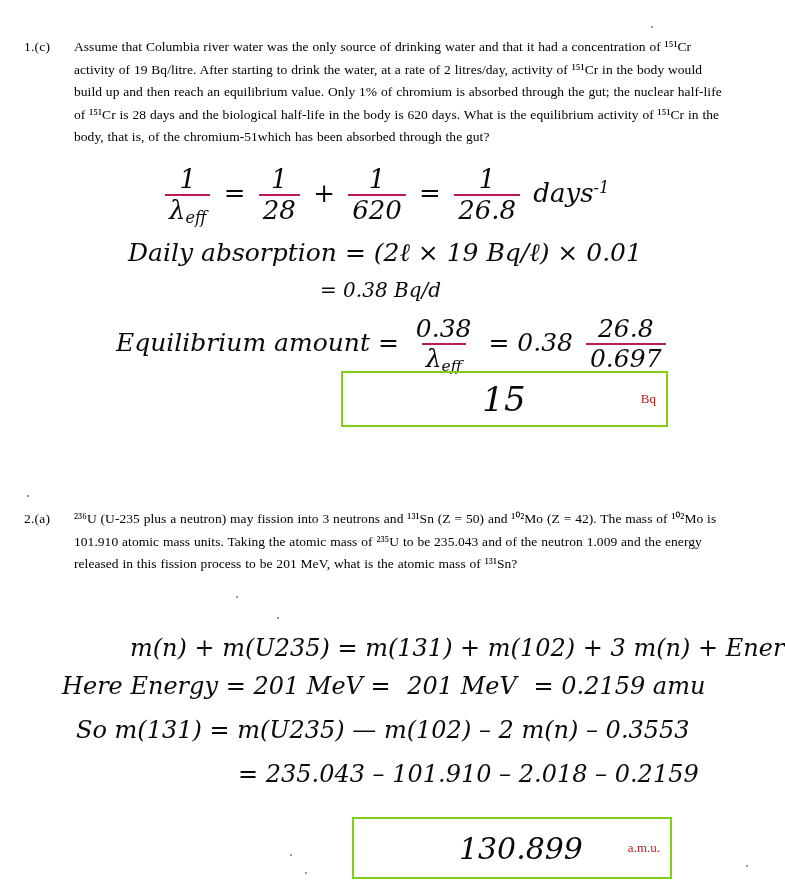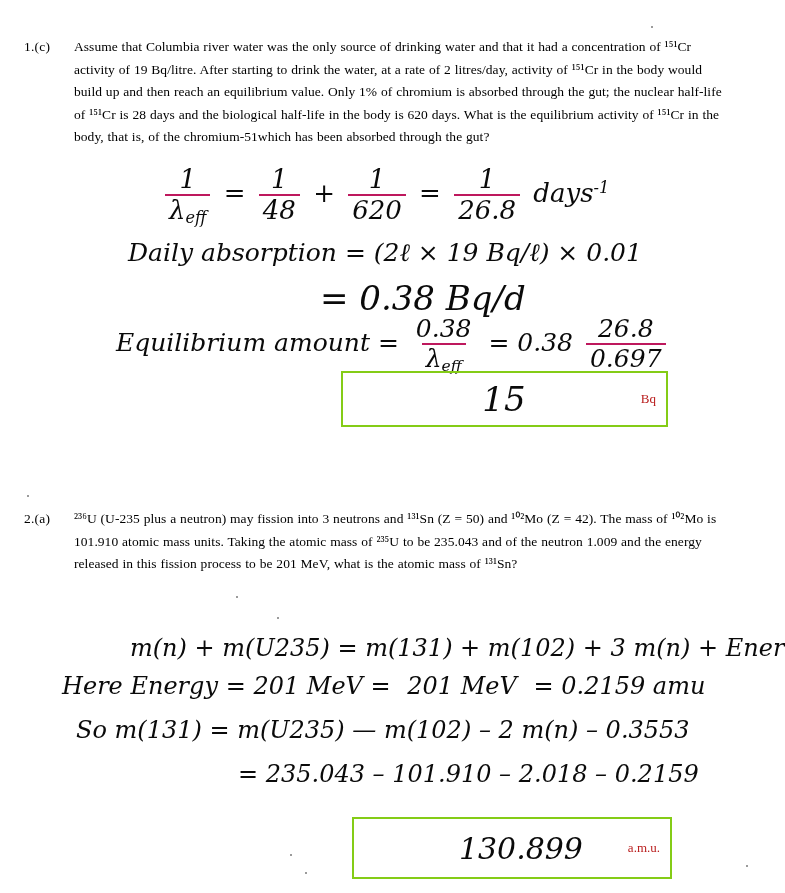--- a/index.html
+++ b/index.html
@@ -75,21 +75,21 @@
   }
   .hand sup {
     font-size: 0.62em;
     vertical-align: 0.55em;
     line-height: 0;
   }
 
   
   #hw1-line1 { left: 160px; top: 166px; font-size: 26px; }
   #hw1-line2 { left: 128px; top: 238px; font-size: 25px; }
-  #hw1-line3 { left: 320px; top: 278px; font-size: 34px; }
+  #hw1-line3 { left: 320px; top: 278px; font-size: 20px; }
   #hw1-line4 { left: 116px; top: 316px; font-size: 25px; }
   #hw1-line5 { left: 137px; top: 382px; font-size: 26px; }
 
   #hw2-line1 { left: 130px; top: 634px; font-size: 24px; }
   #hw2-line2 { left: 62px;  top: 672px; font-size: 24px; }
   #hw2-line3 { left: 76px;  top: 716px; font-size: 24px; }
   #hw2-line4 { left: 238px; top: 760px; font-size: 24px; }
   #hw2-line5 { left: 112px; top: 818px; font-size: 25px; }
 
   
@@ -146,21 +146,21 @@
   </div>
 
   <div class="hand" id="hw1-line1">
     <span class="frac">
       <span class="num">1</span>
       <span class="den">λ<sub>eff</sub></span>
     </span>
     <span>=</span>
     <span class="frac">
       <span class="num">1</span>
-      <span class="den">48</span>
+      <span class="den">28</span>
     </span>
     <span>+</span>
     <span class="frac">
       <span class="num">1</span>
       <span class="den">620</span>
     </span>
     <span>=</span>
     <span class="frac">
       <span class="num">1</span>
       <span class="den">26.8</span>

